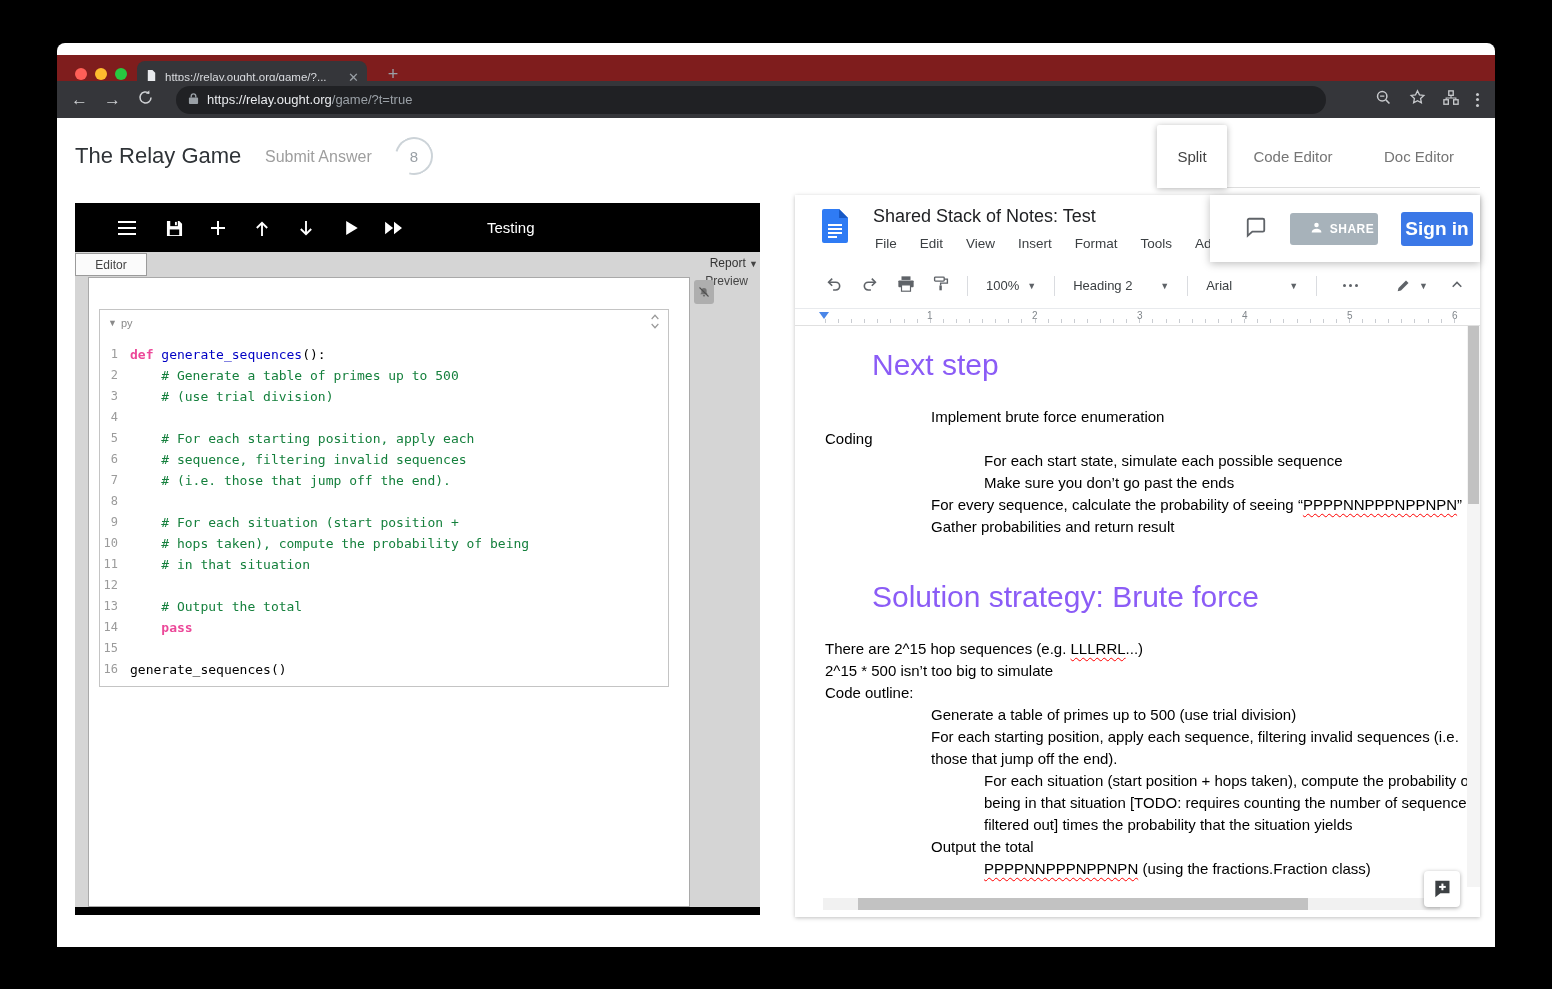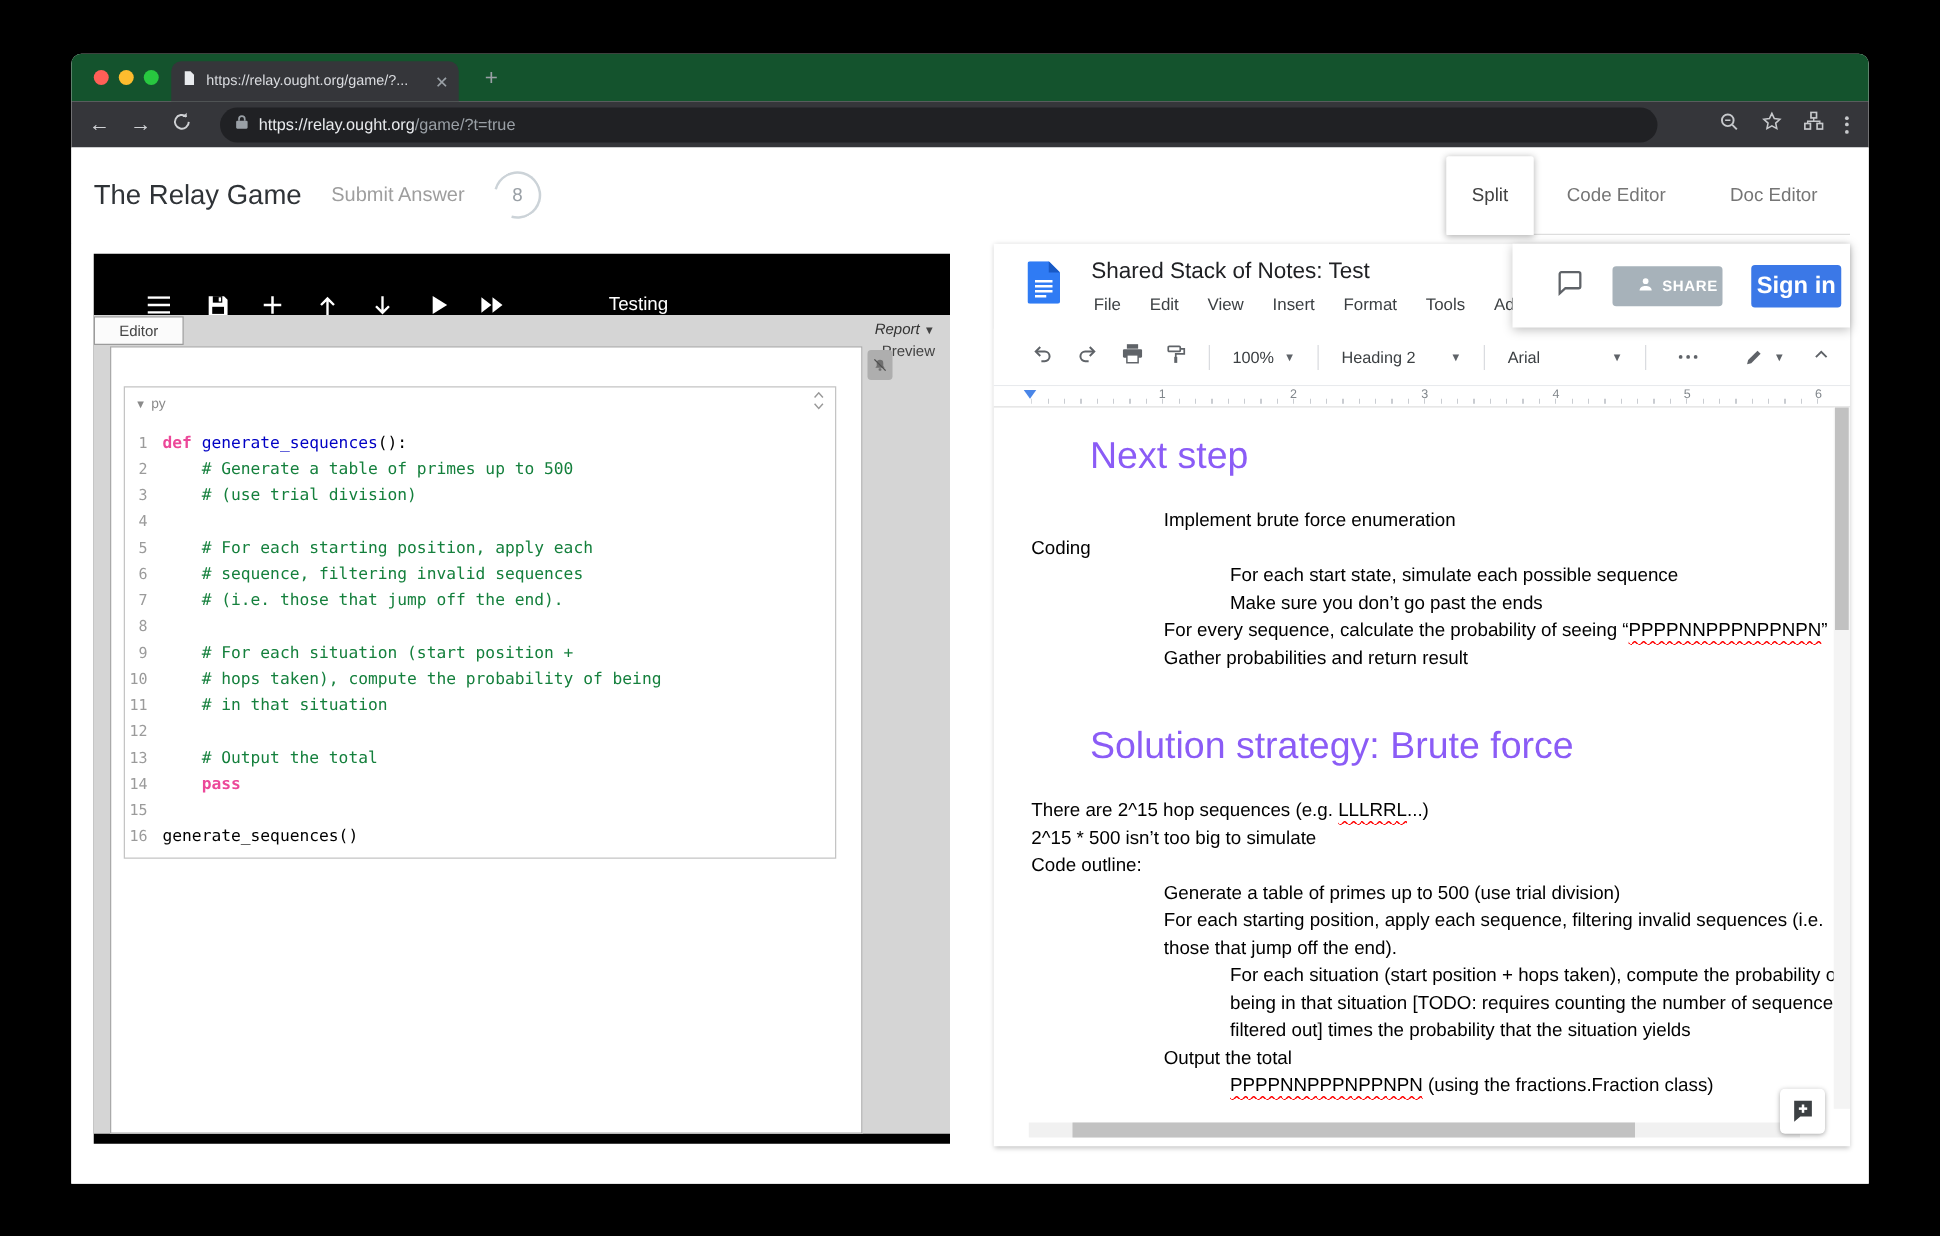--- a/index.html
+++ b/index.html
@@ -1,20 +1,20 @@
 <!DOCTYPE html>
 <html><head>
 <meta charset="utf-8">
 <style>
   * { box-sizing: border-box; margin: 0; padding: 0; }
   html,body { width:1552px; height:989px; background:#000; font-family:"Liberation Sans",sans-serif; overflow:hidden; }
   .window { position:absolute; left:57px; top:43px; width:1438px; height:904px; background:#fff; border-radius:8px 8px 0 0; overflow:hidden; }
 
   
-  .tabstrip { position:absolute; left:0; top:0; width:100%; height:38px; background:#14532d; }
+  .tabstrip { position:absolute; left:0; top:12px; width:100%; height:38px; background:#7f1d1d; }
   .light { position:absolute; top:13px; width:12px; height:12px; border-radius:50%; }
   .light.r { left:18px; background:#ff5f57; }
   .light.y { left:38px; background:#febc2e; }
   .light.g { left:58px; background:#28c840; }
   .btab { position:absolute; left:80px; top:6px; width:230px; height:32px; background:#35363a; border-radius:8px 8px 0 0; display:flex; align-items:center; padding:0 8px; gap:7px; }
   .btab .ttl { flex:1; font-size:11.5px; color:#dadce0; white-space:nowrap; overflow:hidden; }
   .btab .x { color:#9aa0a6; font-size:13px; cursor:default; }
   .newtab { position:absolute; left:325px; top:8px; color:#9aa0a6; font-size:18px; width:22px; height:22px; display:flex; align-items:center; justify-content:center; }
   .navbar { position:absolute; left:0; top:38px; width:100%; height:37px; background:#35363a; display:flex; align-items:center; padding:0 16px 0 14px; gap:16px; }
   .navic { color:#cfd1d4; font-size:17px; line-height:1; }
@@ -37,26 +37,26 @@
   .vtab { position:absolute; top:7px; height:62px; display:flex; align-items:center; justify-content:center; font-size:15px; color:#757575; z-index:2; }
   .vtab.active { left:1100px; width:70px; background:#fff; color:#424242; box-shadow:0 1px 6px rgba(0,0,0,.3); border-radius:2px 2px 0 0; height:63px; }
   .vtab.code { left:1180px; width:112px; }
   .vtab.doc { left:1305px; width:114px; }
 
   
   .main { position:absolute; left:0; top:152px; width:100%; height:752px; background:#fff; }
 
   
   .lpanel { position:absolute; left:18px; top:8px; width:685px; height:712px; background:#000; }
-  .ltool { position:absolute; left:0; top:16px; width:100%; height:38px;padding-left:16px; }
+  .ltool { position:absolute; left:0; top:0; width:100%; height:38px;padding-left:16px; }
   .tic { position:absolute; top:14px; width:22px; height:22px; display:flex; align-items:center; justify-content:center; }
   .ltitle { position:absolute; left:412px; top:16px; color:#fff; font-size:15px; }
   .lbody { position:absolute; left:0; right:0; top:49px; bottom:8px; background:#d5d5d5; }
   .edtab { position:absolute; left:0; top:1px; width:72px; height:23px; background:#fbfbfb; border:1px solid #9b9b9b; display:flex; align-items:center; justify-content:center; font-size:12px; color:#444; }
-  .rtab { position:absolute; right:12px; top:4px; font-size:12px; color:#333;font-style:italic; }
+  .rtab { position:absolute; right:2px; top:4px; font-size:12px; color:#333; }
   .ptab { position:absolute; right:12px; top:22px; font-size:12px; color:#444; }
   .arr { font-size:9px; color:#444; }
   .mutebox { position:absolute; right:46px; top:28px; width:20px; height:24px; background:#aeaeae; border-radius:3px; display:flex; align-items:center; justify-content:center; }
   .edcard { position:absolute; left:13px; top:25px; width:602px; bottom:0; background:#fff; border:1px solid #a9a9a9; }
   .codebox { position:absolute; left:10px; top:31px; width:570px; height:378px; border:1px solid #c4c4c4; }
   .cbhead { height:26px; display:flex; align-items:center; justify-content:space-between; padding:0 8px; }
   .mode { font-size:11px; color:#8a8a8a; display:flex; align-items:center; gap:4px; }
   .mode .arr { color:#8a8a8a; }
   .codelines { position:absolute; left:0; top:34px; right:0; }
   .cl { display:flex; height:21px; line-height:21px; font-family:"DejaVu Sans Mono",monospace; font-size:13px; }

